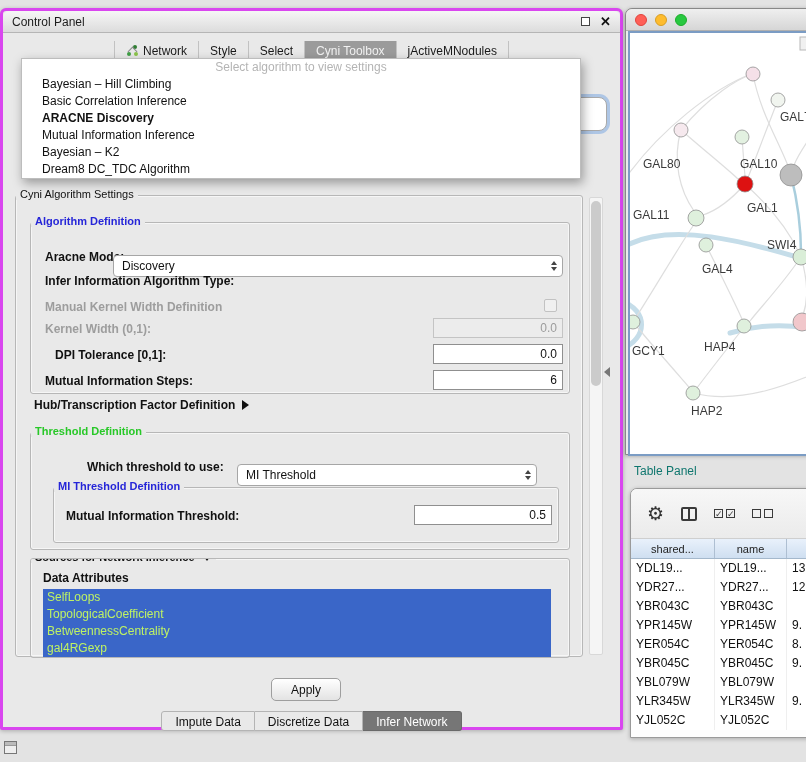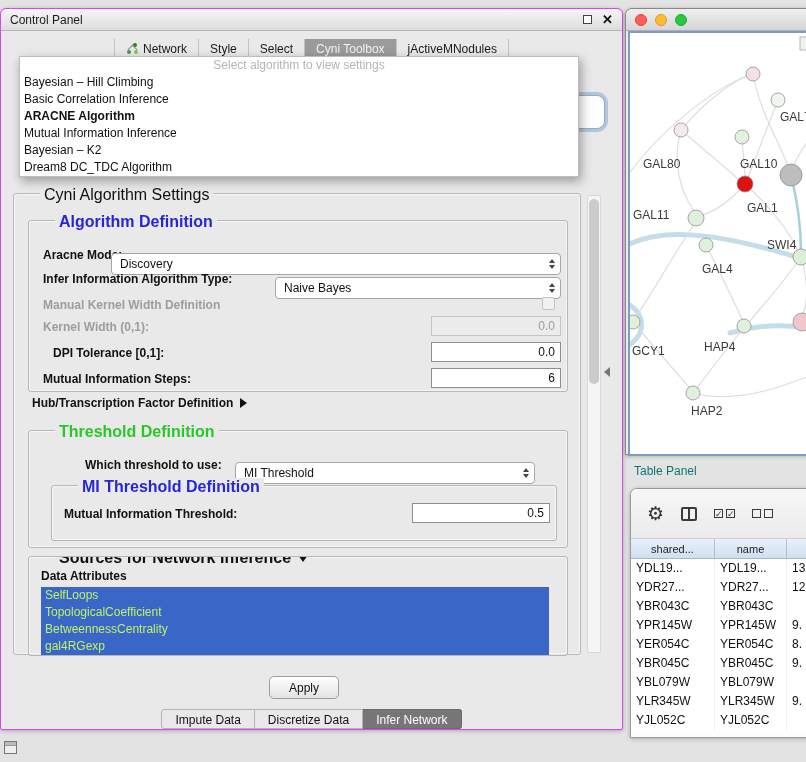--- a/index.html
+++ b/index.html
@@ -7,21 +7,21 @@
   body {
     position:relative;
     background:#e3e3e3;
     font-family:"Liberation Sans", sans-serif;
     font-size:12px;
     color:#111;
   }
 
   
   .cp { position:absolute; left:0; top:8px; width:623px; height:722px;
-        background:#e9e9e9; border:1px solid #d946ef; border-radius:6px 6px 2px 2px;
+        background:#e9e9e9; border:3px solid #d946ef; border-radius:6px 6px 2px 2px;
         box-shadow:0 1px 4px rgba(0,0,0,.25); }
   .cp-titlebar { height:22px; background:linear-gradient(#f6f6f6,#dcdcdc);
         border-bottom:1px solid #b5b5b5; border-radius:6px 6px 0 0;
         display:flex; align-items:center; padding:0 9px; }
   .cp-title { font-size:12px; color:#1c1c1c; }
   .cp-controls { margin-left:auto; display:flex; gap:10px; align-items:center; }
   .float-icon { width:9px; height:9px; border:1.5px solid #444; background:#fff; display:inline-block; }
   .close-icon::before { content:"✕"; font-weight:bold; font-size:13px; color:#111; }
 
   .tabs { position:absolute; top:30px; left:0; right:0; height:20px;
@@ -32,32 +32,32 @@
   .tab.active { background:#9b9b9b; color:#f2f2f2; }
   .net-glyph { position:relative; width:12px; height:12px; display:inline-block; }
   .net-glyph::after { content:""; position:absolute; left:3px; top:3px; width:6px; height:6px;
          border-top:1px solid #888; border-left:1px solid #888; transform:rotate(45deg); }
   .net-glyph::before { content:""; position:absolute; left:1px; top:7px; width:4px; height:4px;
          border-radius:50%; background:#3f9e45; box-shadow:6px -7px 0 #2e7d32, 7px 0 0 #8bc34a; }
 
   
   .algo-dropdown { position:absolute; left:18px; top:47px; width:560px; background:#fff;
          border:1px solid #bdbdbd; box-shadow:2px 4px 10px rgba(0,0,0,.35); z-index:30; }
-  .algo-item { height:17px; line-height:17px; font-size:12px; padding-left:4px; color:#111; }
+  .algo-item { height:17px; line-height:17px; font-size:12px; padding-left:20px; color:#111; }
   .algo-item.placeholder { color:#b4b4b4; text-align:center; padding-left:0; }
   .algo-item.bold { font-weight:bold; }
   .combo-peek { position:absolute; left:556px; top:86px; width:48px; height:34px; background:#fff;
          border:1px solid #a9a9a9; border-radius:8px; box-shadow:0 0 0 3px rgba(125,170,225,.55); z-index:20; }
 
   
   .settings-wrap { position:absolute; left:10px; top:184px; width:592px; height:474px; }
   .groupbox { position:absolute; border:1px solid #b7b7b7; border-radius:3px;
          box-shadow:inset 0 0 0 1px rgba(255,255,255,.6); }
-  .gb-title { position:absolute; top:-8px; left:26px; background:#e9e9e9; padding:0 4px;
-         font-size:16px; white-space:nowrap; }
+  .gb-title { position:absolute; top:-8px; left:0; background:#e9e9e9; padding:0 4px;
+         font-size:11px; white-space:nowrap; }
   .gb-title.blue { color:#2626d8; font-weight:bold; }
   .gb-title.green { color:#28c828; font-weight:bold; }
   .gb-title.bold { font-weight:bold; }
   .src-title { display:flex; align-items:center; }
 
   .outer { left:2px; top:0; width:568px; height:462px; }
   .algo-def { left:14px; top:26px; width:540px; height:172px; }
   .threshold { left:14px; top:236px; width:540px; height:118px;padding-left:48px; }
   .mi-inner { left:22px; top:54px; width:506px; height:56px; }
   .sources { left:14px; top:362px; width:540px; height:100px; overflow:hidden; }
@@ -184,21 +184,21 @@
         <span>jActiveMNodules</span>
       </div>
     </div>
 
   <div class="combo-peek"></div>
 
   <div class="algo-dropdown" id="algo-dropdown">
     <div class="algo-item placeholder">Select algorithm to view settings</div>
   <div class="algo-item">Bayesian – Hill Climbing</div>
       <div class="algo-item">Basic Correlation Inference</div>
-      <div class="algo-item bold">ARACNE Algorithm</div>
+      <div class="algo-item bold">ARACNE Discovery</div>
       <div class="algo-item">Mutual Information Inference</div>
       <div class="algo-item">Bayesian – K2</div>
       <div class="algo-item">Dream8 DC_TDC Algorithm</div>
     </div>
 
   <div class="settings-wrap">
     <div class="groupbox outer">
       <span class="gb-title">Cyni Algorithm Settings</span>
 
       <div class="groupbox algo-def">
@@ -207,27 +207,20 @@
         <span class="lbl" style="left:14px; top:27px">Aracne Mode:</span>
         <div class="combo" style="left:82px; right:6px; top:23px">
           <span class="combo-text">Discovery</span>
           <span class="combo-arrows">
               <span class="tri-up"></span>
               <span class="tri-dn"></span>
             </span>
         </div>
 
         <span class="lbl" style="left:14px; top:51px">Infer Information Algorithm Type:</span>
-        <div class="combo" style="left:246px; right:6px; top:47px">
-          <span class="combo-text">Naive Bayes</span>
-          <span class="combo-arrows">
-              <span class="tri-up"></span>
-              <span class="tri-dn"></span>
-            </span>
-        </div>
 
         <span class="lbl disabled" style="left:14px; top:77px">Manual Kernel Width Definition</span>
         <span class="checkbox" style="right:12px; top:76px"></span>
 
         <span class="lbl disabled" style="left:14px; top:99px">Kernel Width (0,1):</span>
         <input class="input disabled" style="right: 6px; top: 95px; width: 130px;" readonly="" value="0.0">
 
         <span class="lbl" style="left:24px; top:125px">DPI Tolerance [0,1]:</span>
         <input class="input" style="right: 6px; top: 121px; width: 130px;" readonly="" value="0.0">
 

